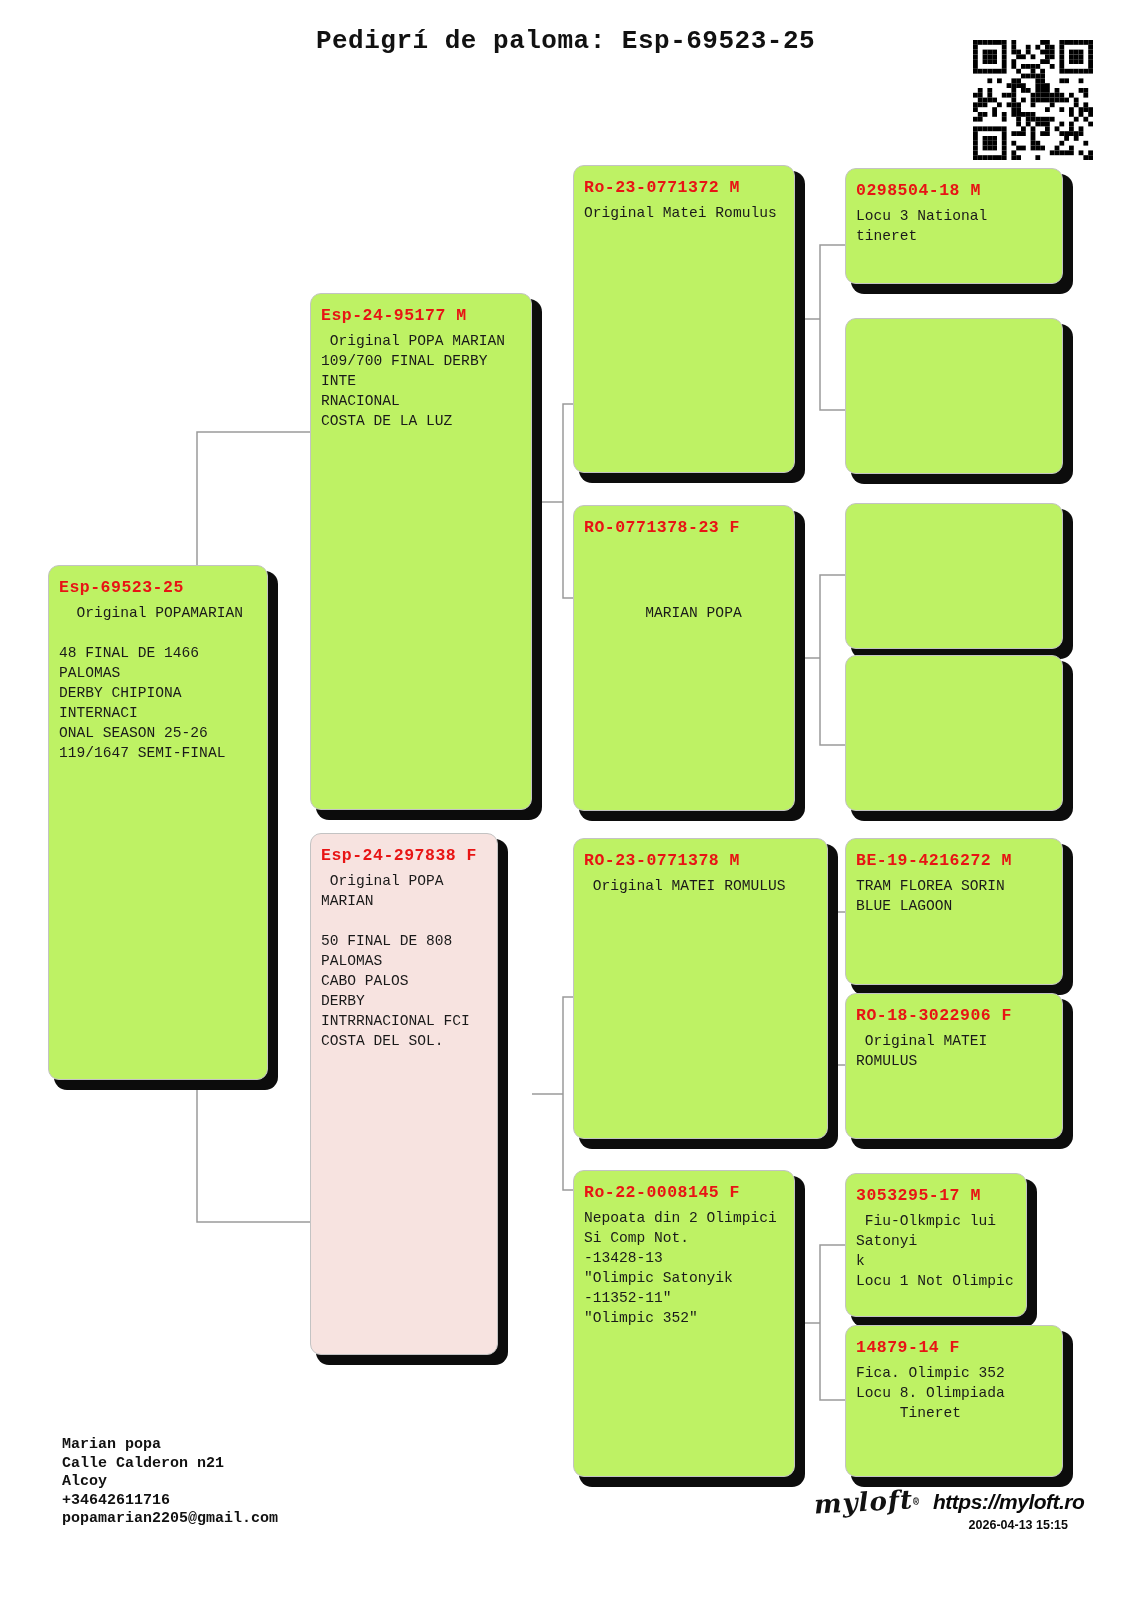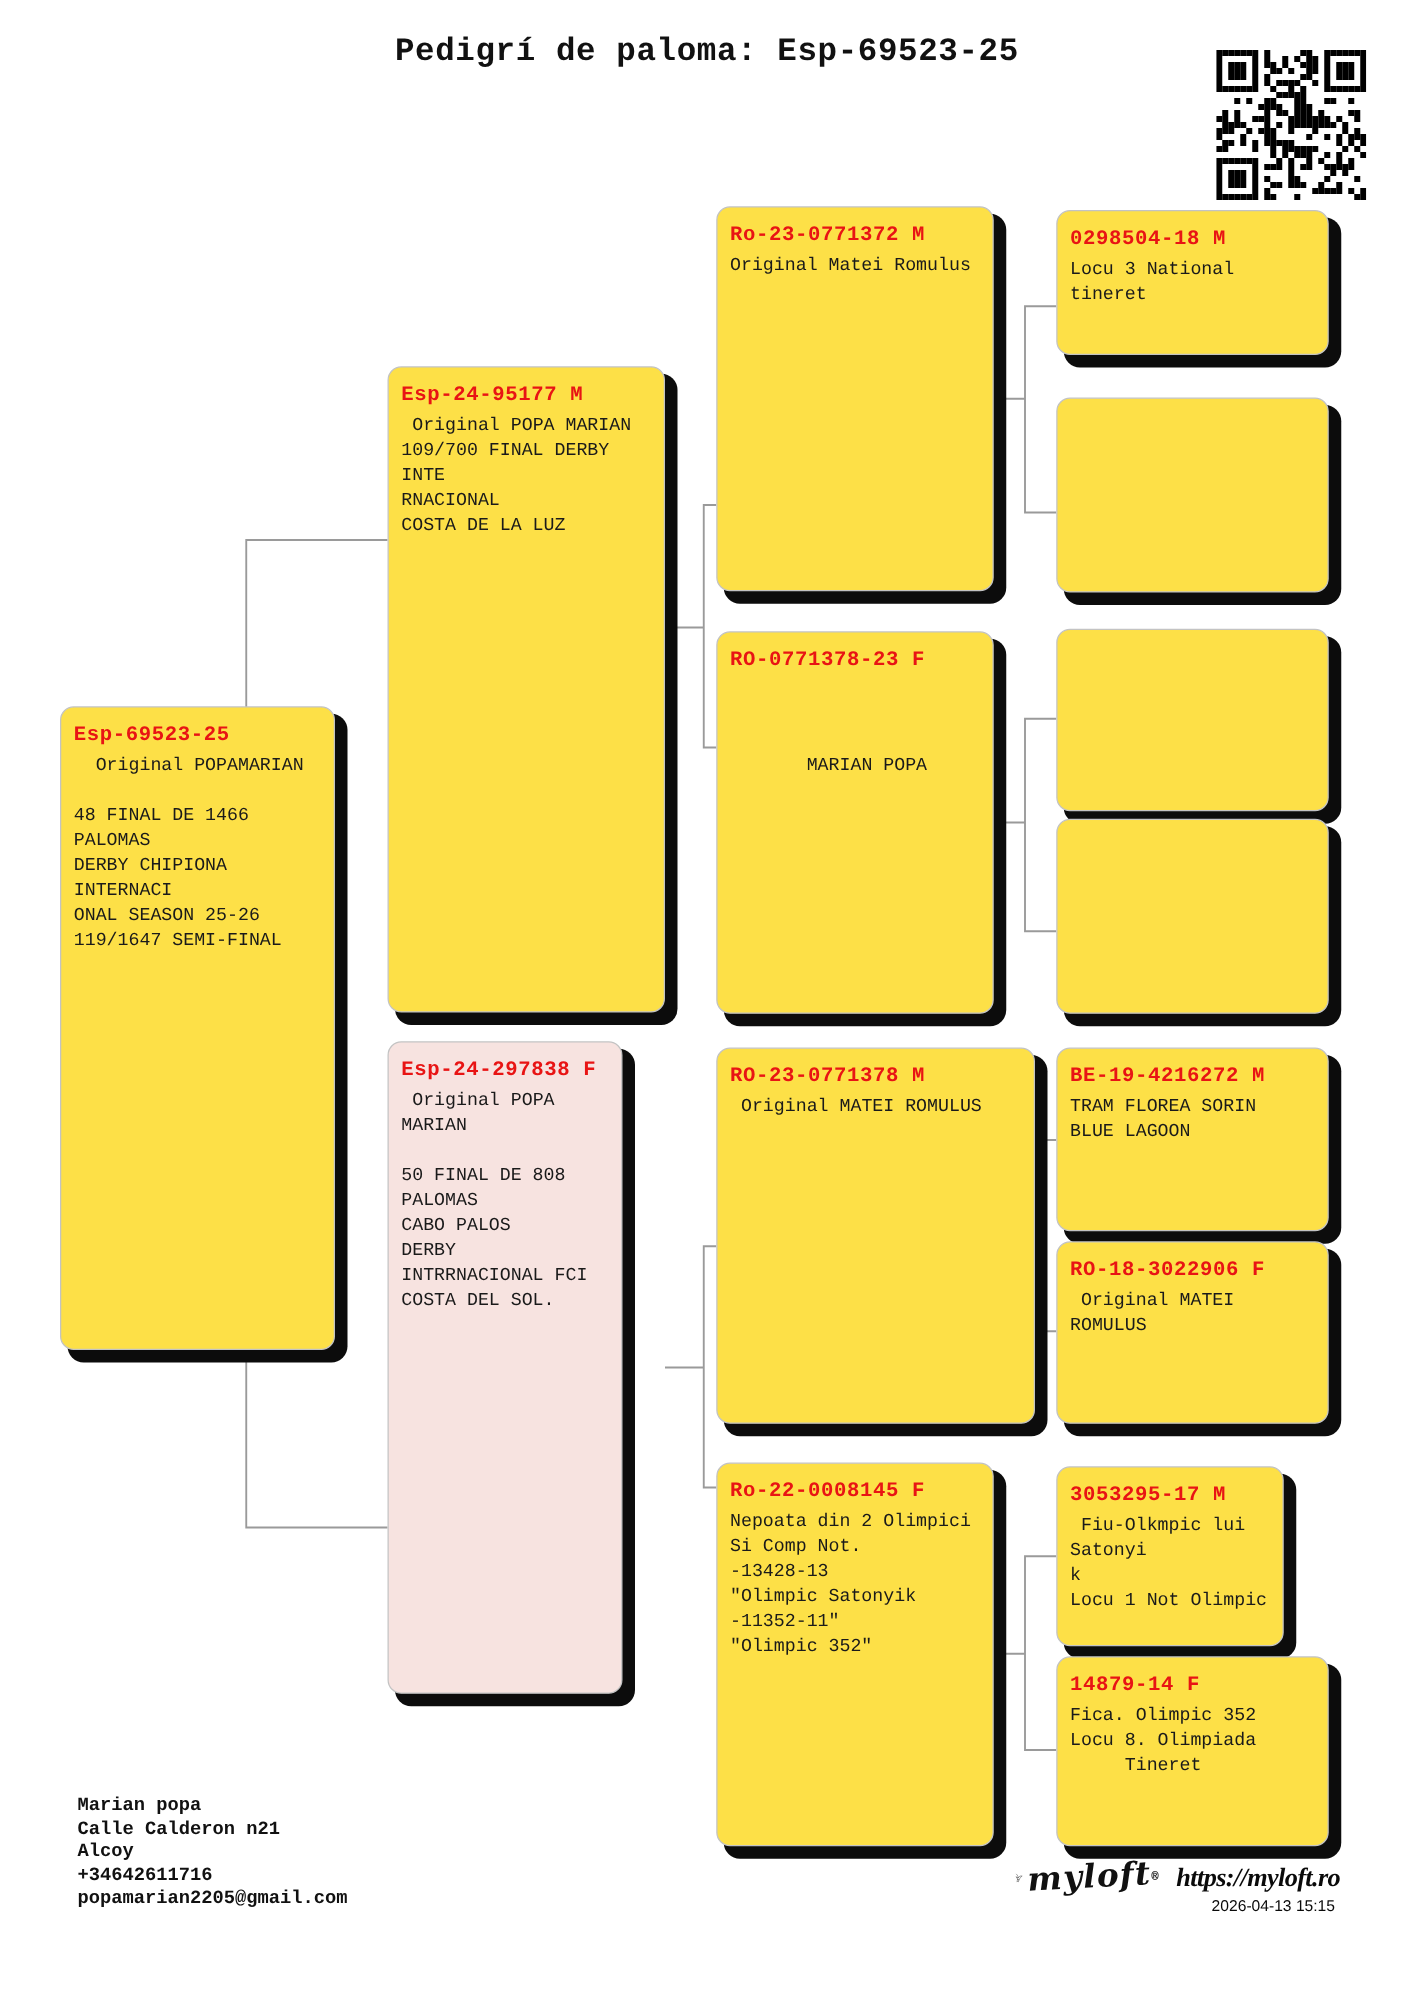--- a/index.html
+++ b/index.html
@@ -12,21 +12,21 @@
   }
   .title{
     position:absolute;top:26px;left:0;width:1131px;
     text-align:center;
     font-size:26px;font-weight:bold;letter-spacing:0.5px;
     color:#111;
   }
   svg.connectors{position:absolute;left:0;top:0;z-index:0;}
   .box{
     position:absolute;z-index:1;
-    background:#fde047;
+    background:#bef264;
     border:1px solid #c3c3c3;
     border-radius:11px;
     box-shadow:8px 8px 0 2px #0c0c0c;
     box-sizing:border-box;
     padding:12px 10px 10px 10px;
   }
   .box.pink{background:var(--pink,#f7e3e0);}
   .box-id{
     font-size:16.5px;font-weight:bold;
     color:var(--red,#e81414);
@@ -49,28 +49,28 @@
     position:absolute;left:812px;top:1482px;width:260px;height:60px;z-index:2;
   }
   .footer .row{display:flex;align-items:center;}
   .brand{
     font-family:"DejaVu Serif",serif;
     font-style:italic;font-weight:bold;font-size:26px;color:#111;
     transform:rotate(-3deg);margin-left:2px;letter-spacing:1px;
   }
   .brand-reg{font-size:10px;vertical-align:top;color:#111;font-weight:bold;}
   .site-url{
-    font-family:Liberation Serif, serif;
+    font-family:Liberation Sans, sans-serif;
     font-style:italic;font-weight:bold;font-size:21px;color:#0a0a0a;
     margin-left:14px;letter-spacing:-0.5px;
   }
   .timestamp{
     position:absolute;right:4px;top:36px;
     font-family:"Liberation Sans","DejaVu Sans",sans-serif;
-    font-size:12.5px;font-weight:normal;color:#0a0a0a;
+    font-size:12.5px;font-weight:bold;color:#0a0a0a;
   }
 </style>
 </head>
 <body>
 
 <div id="page" style="--red: #e81414; --pink: #f7e3e0;">
 
   <svg class="connectors" width="1131" height="1600" viewBox="0 0 1131 1600">
     <path d="M197 566 V432 H310
              M197 1079 V1222 H310

